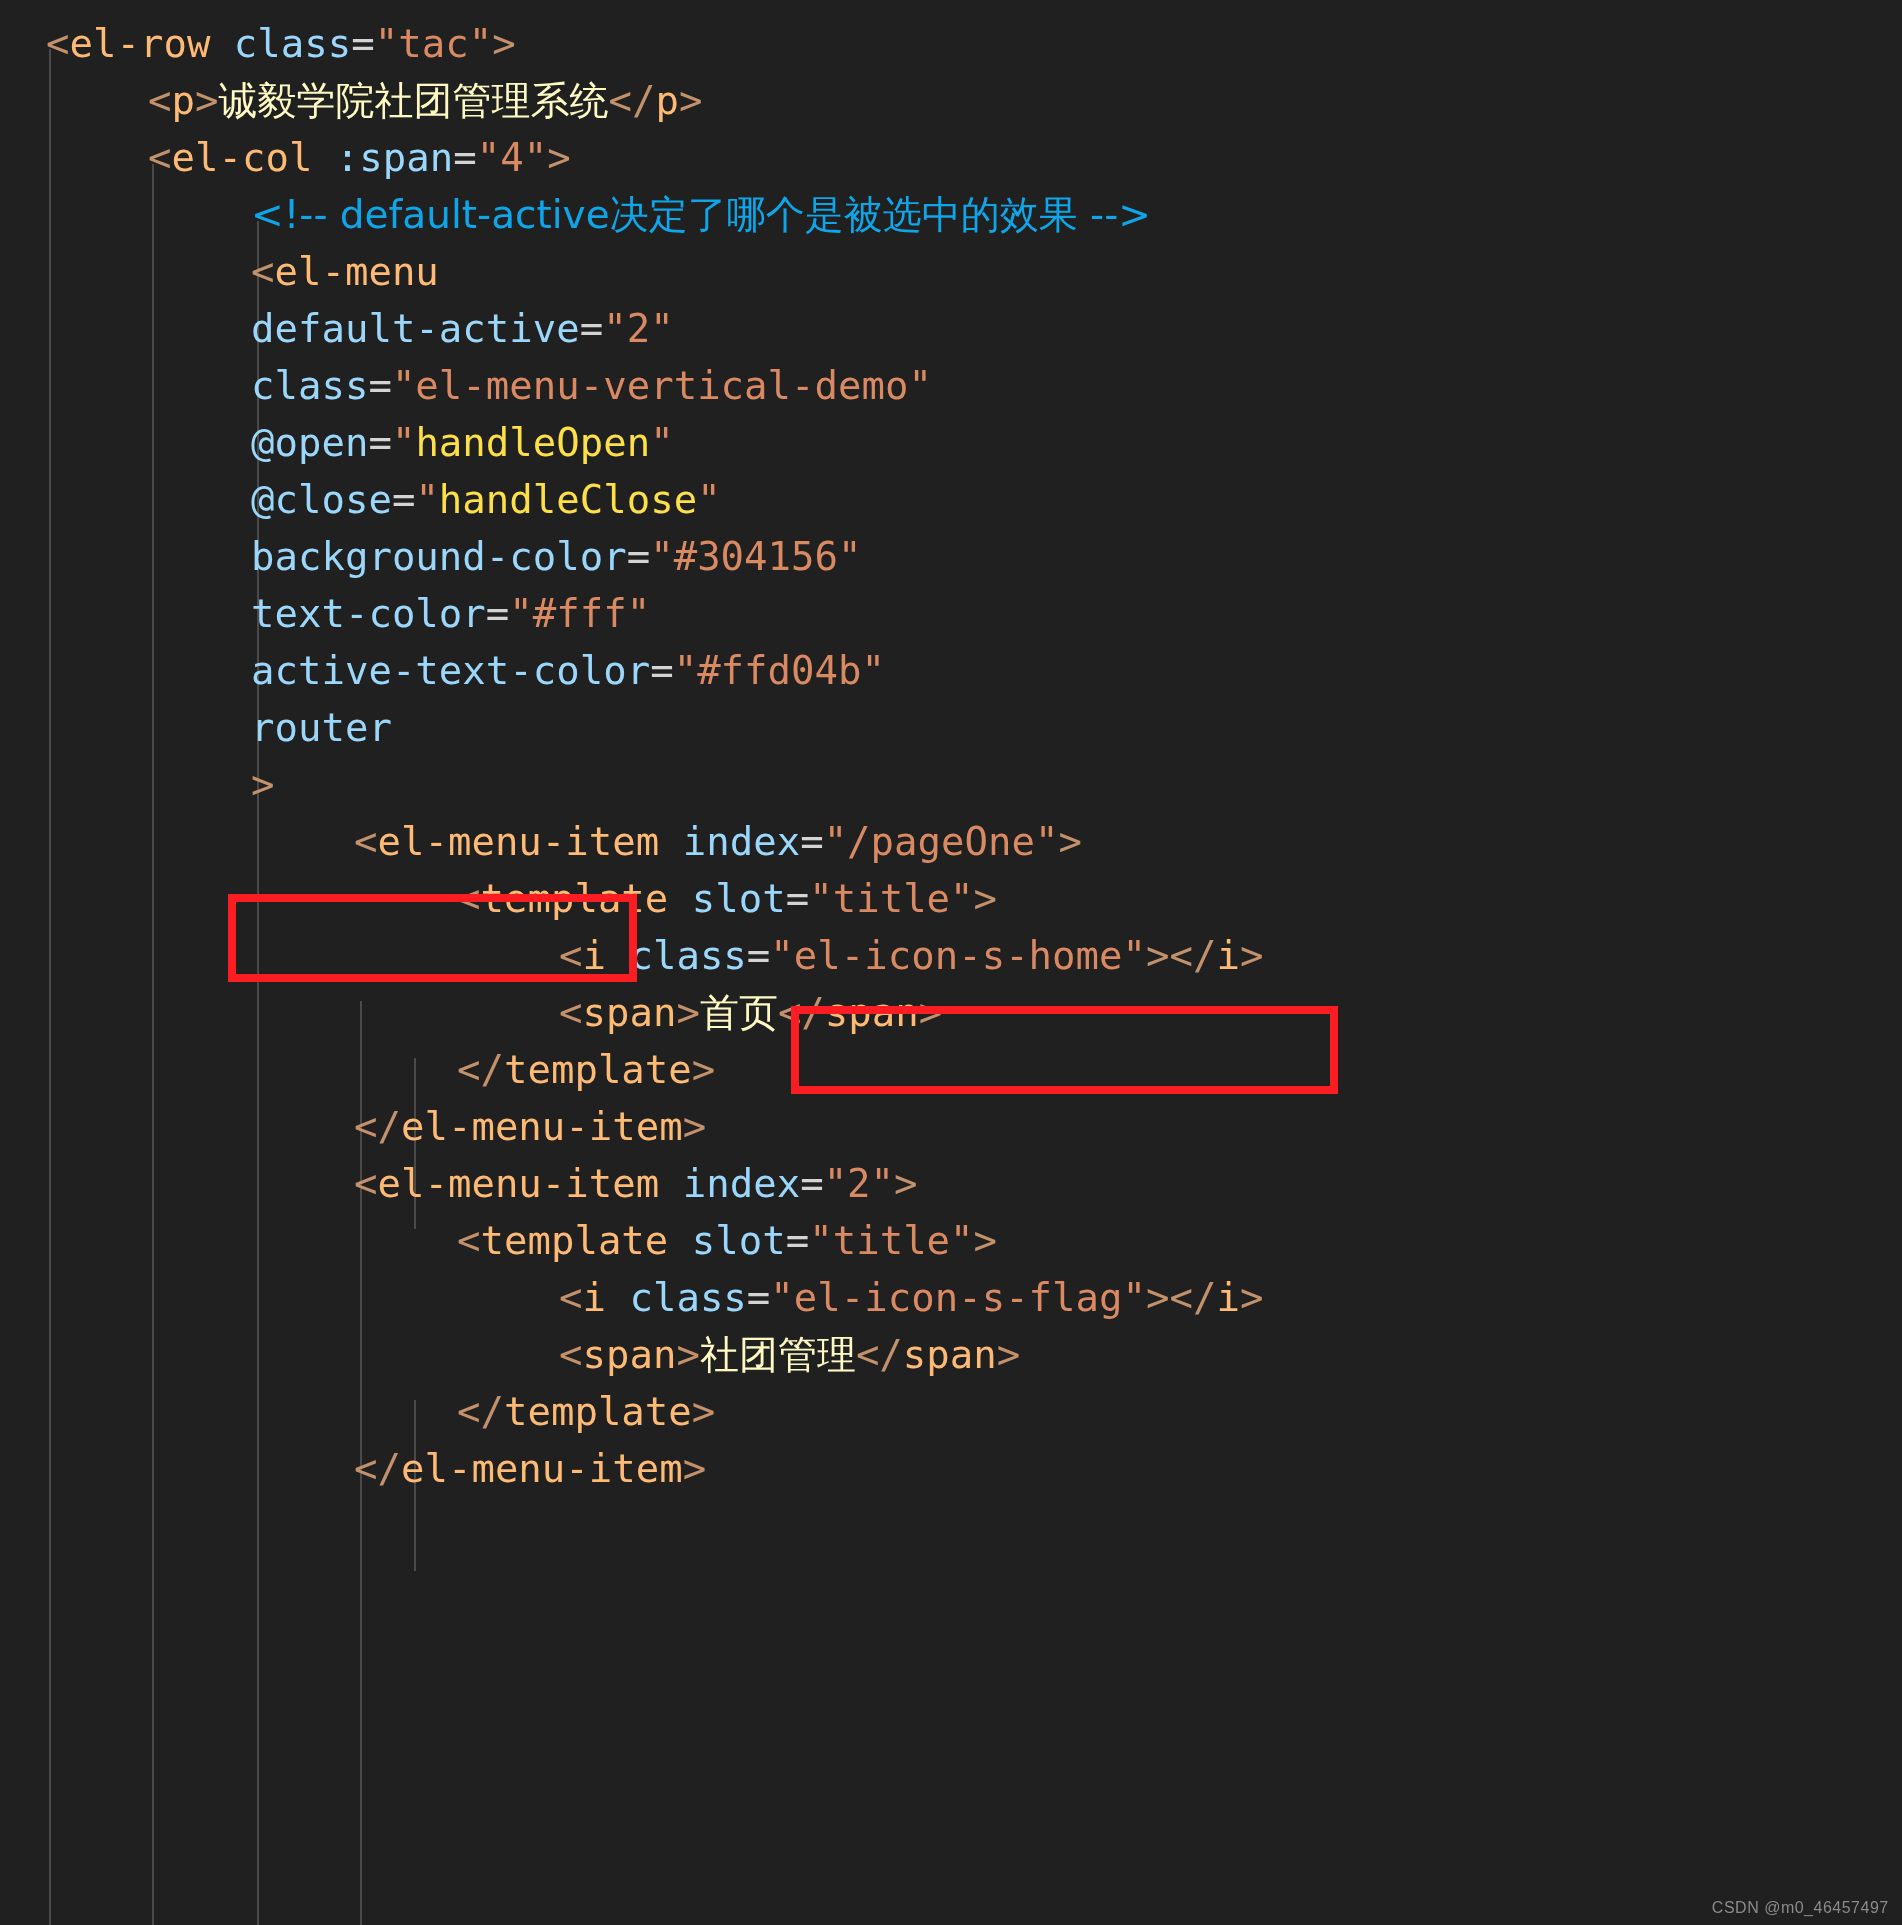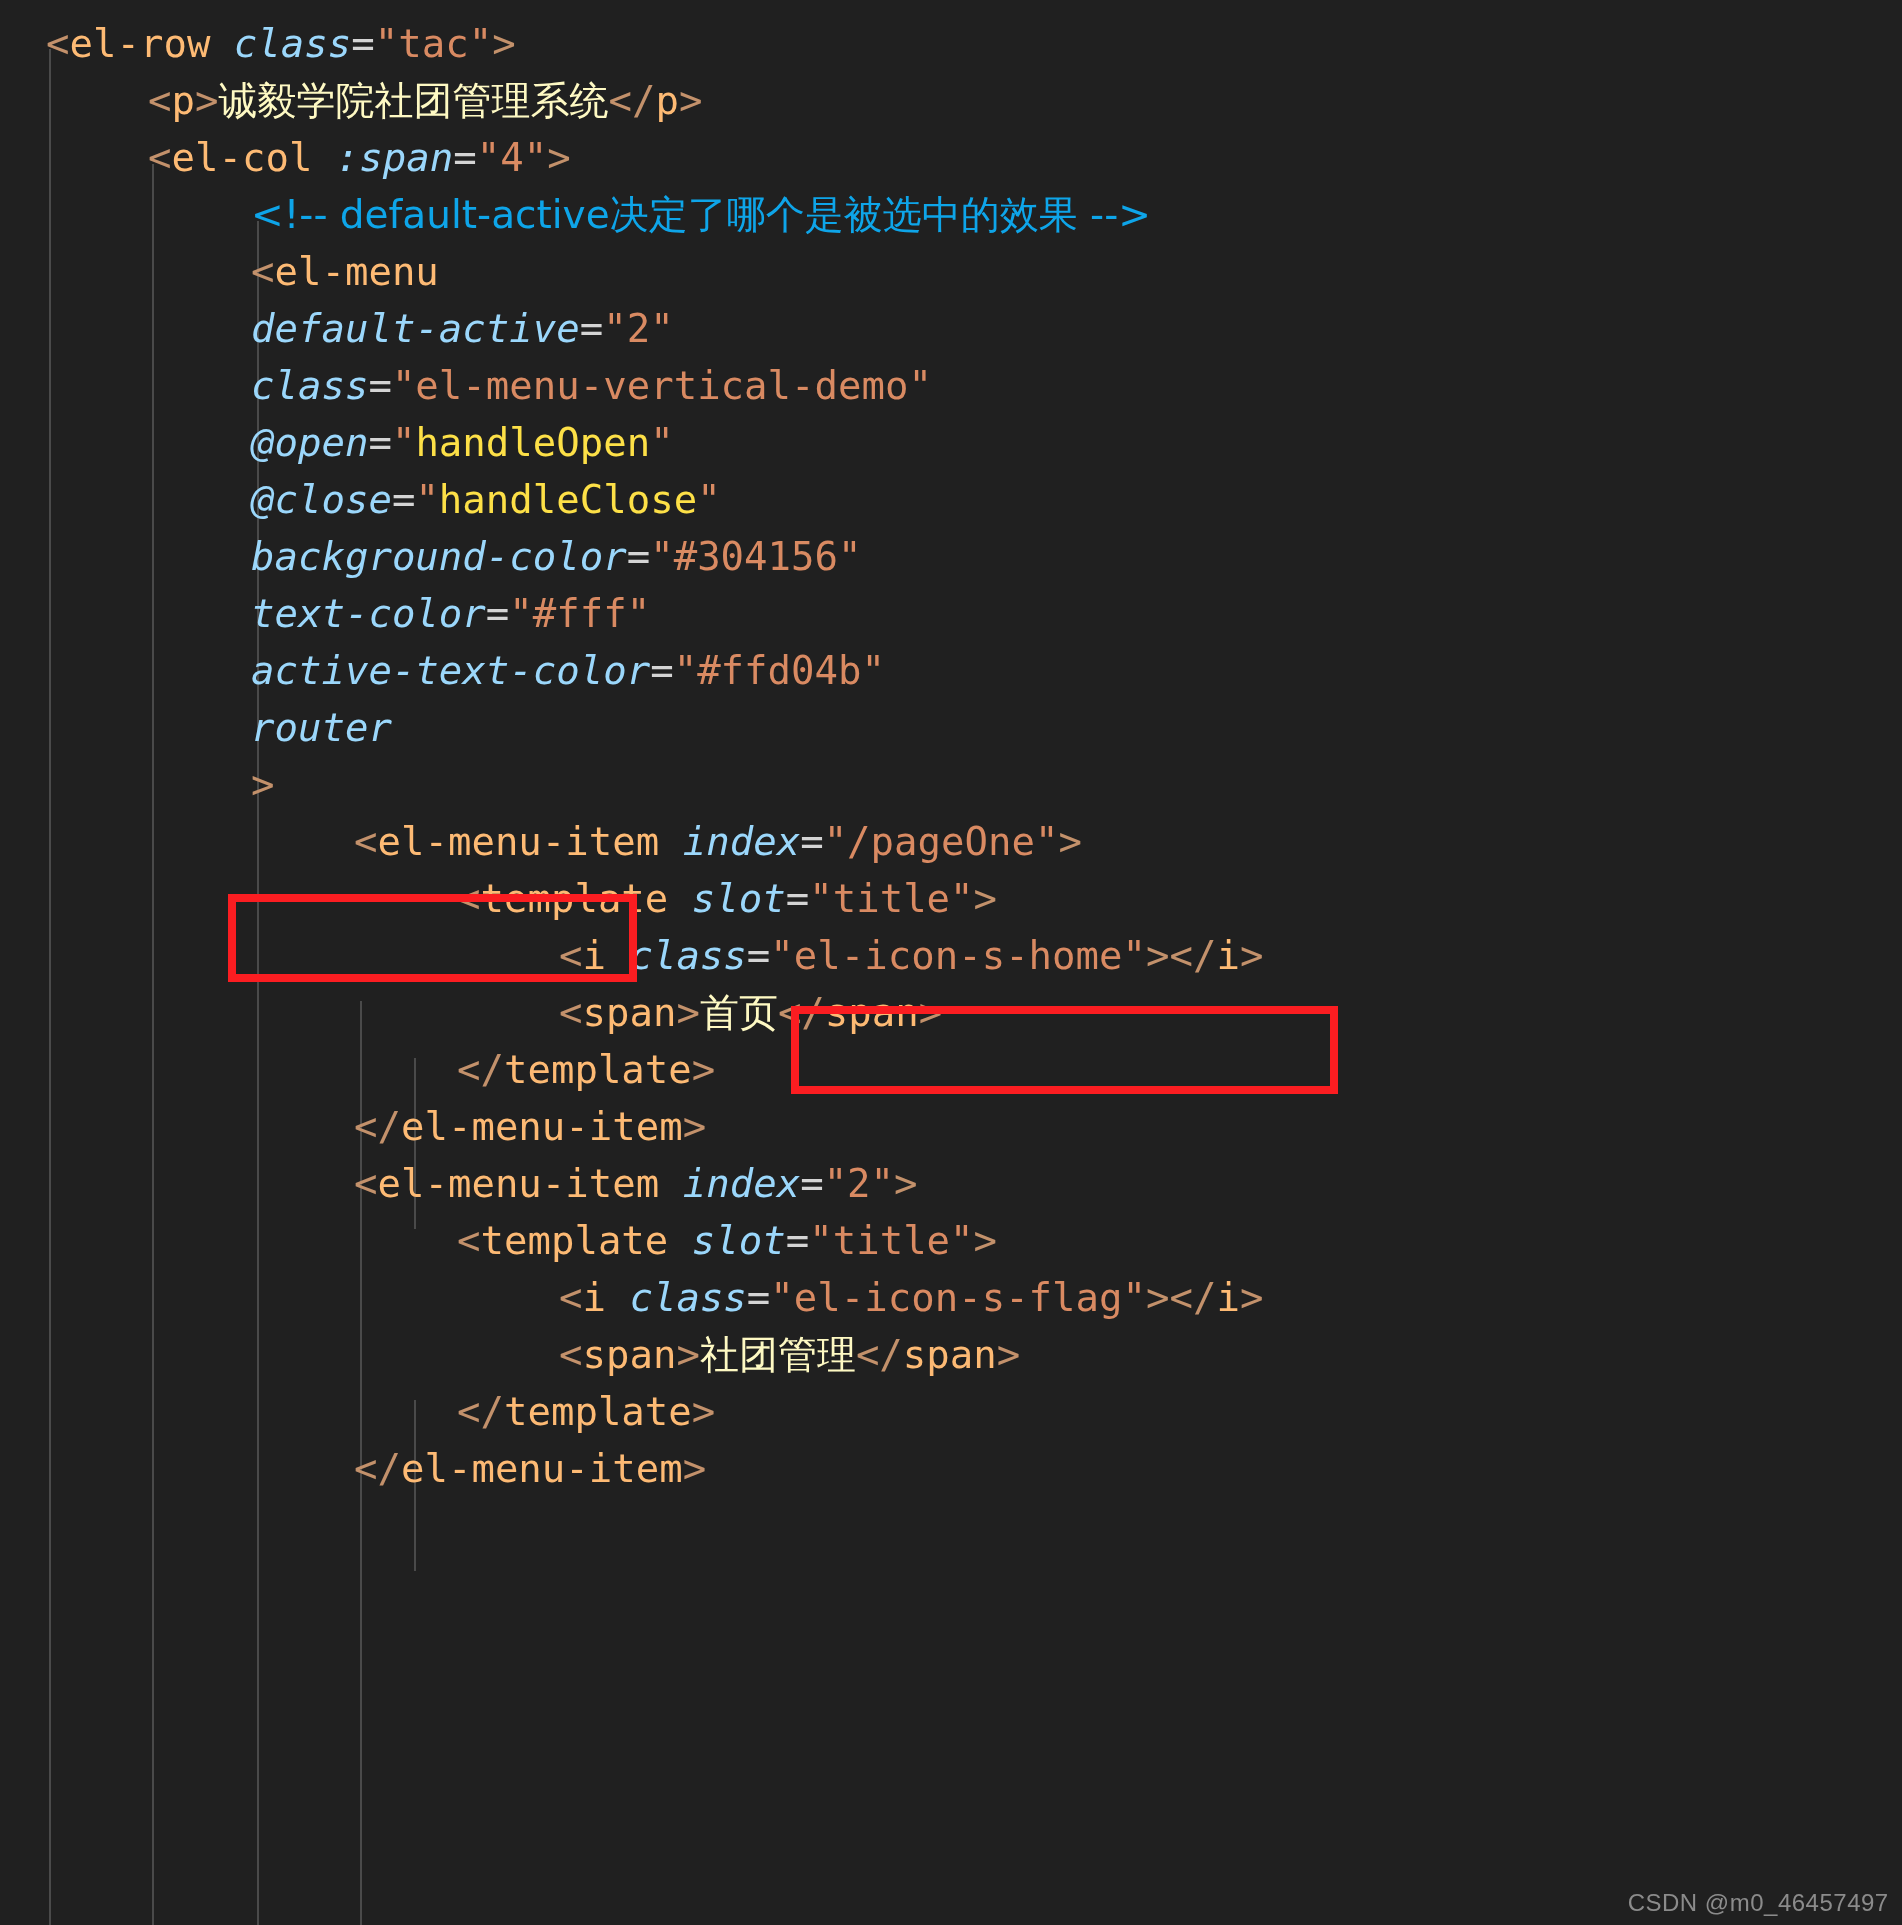--- a/index.html
+++ b/index.html
@@ -29,21 +29,21 @@
     color: #d4d4d4;
   }
   .line {
     height: 57px;
     white-space: pre;
     position: relative;
   }
   
   .br   { color: #c3916b; }           
   .tag  { color: #fdba74; }           
-  .attr { color: #9bd7fb; font-style: italic; }           
+  .attr { color: #9bd7fb; }           
   .eq   { color: #d4d4d4; }           
   .str  { color: #d98a62; }           
   .mth  { color: #fde047; }           
   .cmt  { color: #0ea5e9; }           
   .txt  { color: #fef9c3; }           
   .atq  { color: #d98a62; }           
   .cjk  { font-family: "DejaVu Sans", sans-serif; }
 
   
   .guide {
@@ -59,21 +59,21 @@
     box-sizing: border-box;
     pointer-events: none;
   }
 
   
   #watermark {
     position: absolute;
     right: 13.3px;
     bottom: 7.6px;
     font-family: "Liberation Sans", sans-serif;
-    font-size: 24px;
+    font-size: 16px;
     color: #8b8b8b;
     letter-spacing: 0.5px;
   }
 </style>
 </head>
 <body>
 
 <div id="screen">
 
   <div id="guides">

